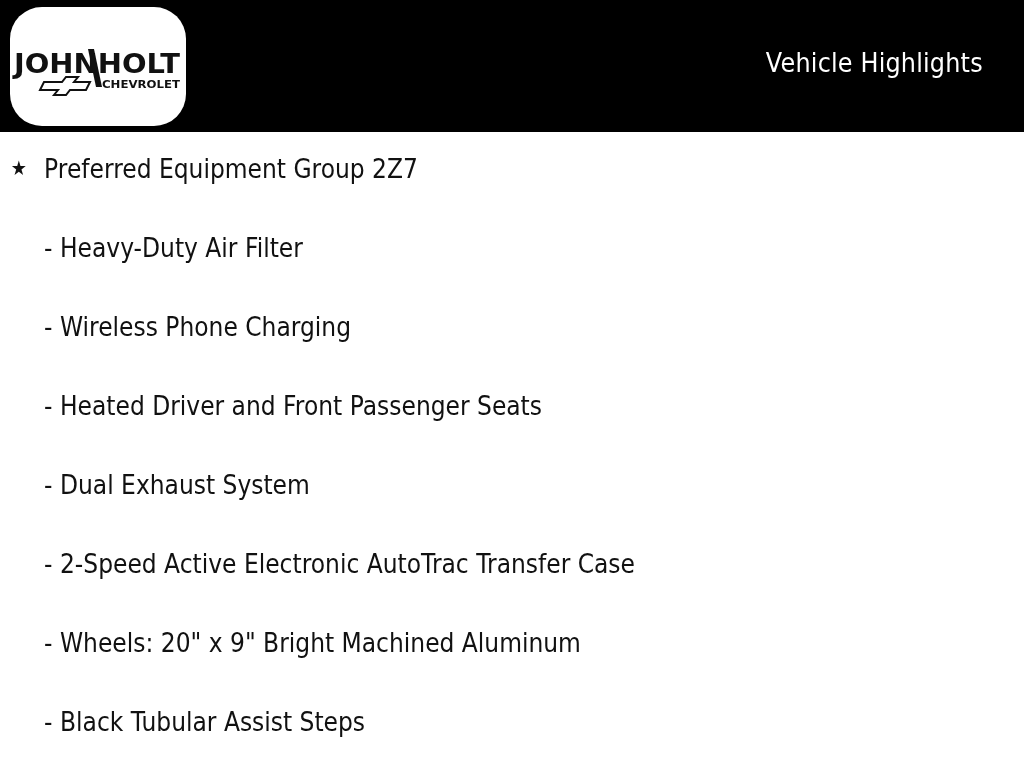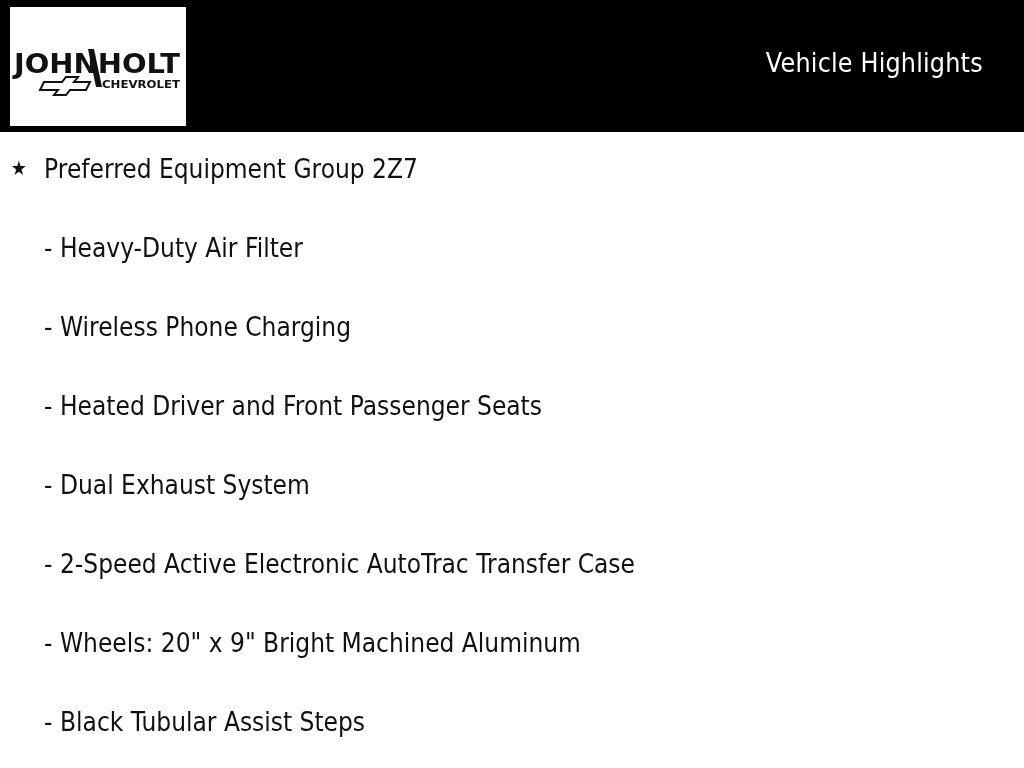--- a/index.html
+++ b/index.html
@@ -9,20 +9,21 @@
       font-family: "DejaVu Sans", sans-serif;
       position: relative;
     }
     .header {
       position: absolute; left: 0; top: 0; width: 1024px; height: 132px;
       background: #000000;
     }
     .logo-box {
       position: absolute; left: 10px; top: 7px; width: 176px; height: 119px;
       background: #ffffff;
+      border-radius: 32px;
     }
     .logo-box svg { position: absolute; left: 0; top: 0; }
     .header-title {
       position: absolute; right: 41px; top: 48px;
       color: #ffffff; font-size: 26px; letter-spacing: 0.2px;
       font-family: "DejaVu Sans", sans-serif;
       transform: scaleX(0.92); transform-origin: right center;
     }
     .content { position: absolute; left: 0; top: 132px; width: 1024px; }
     .row {

